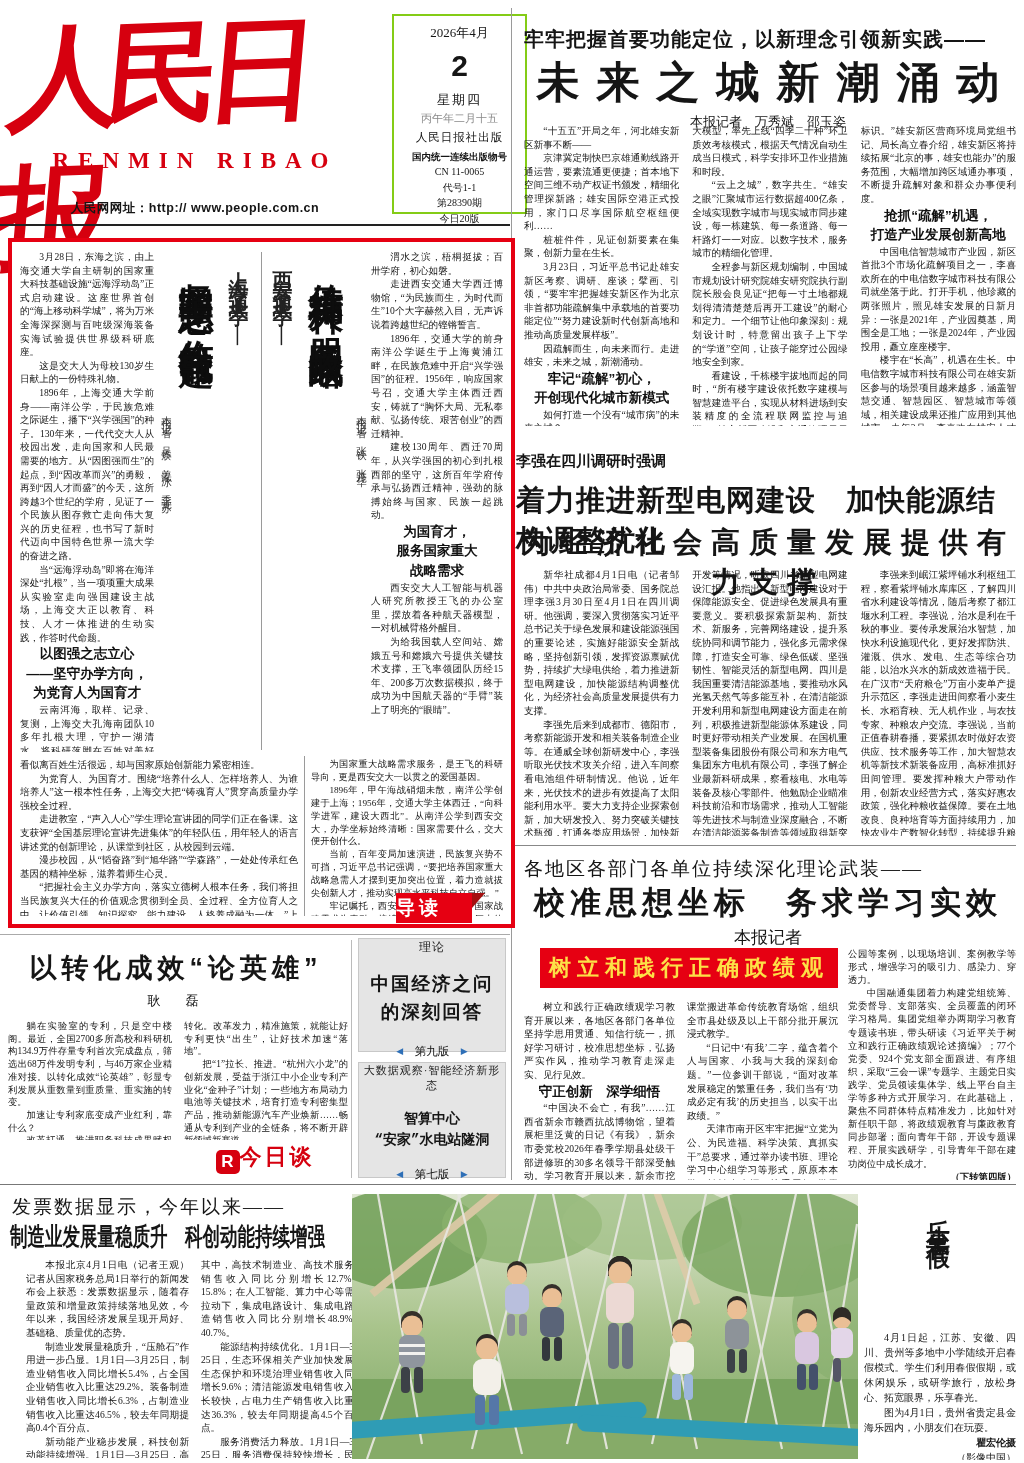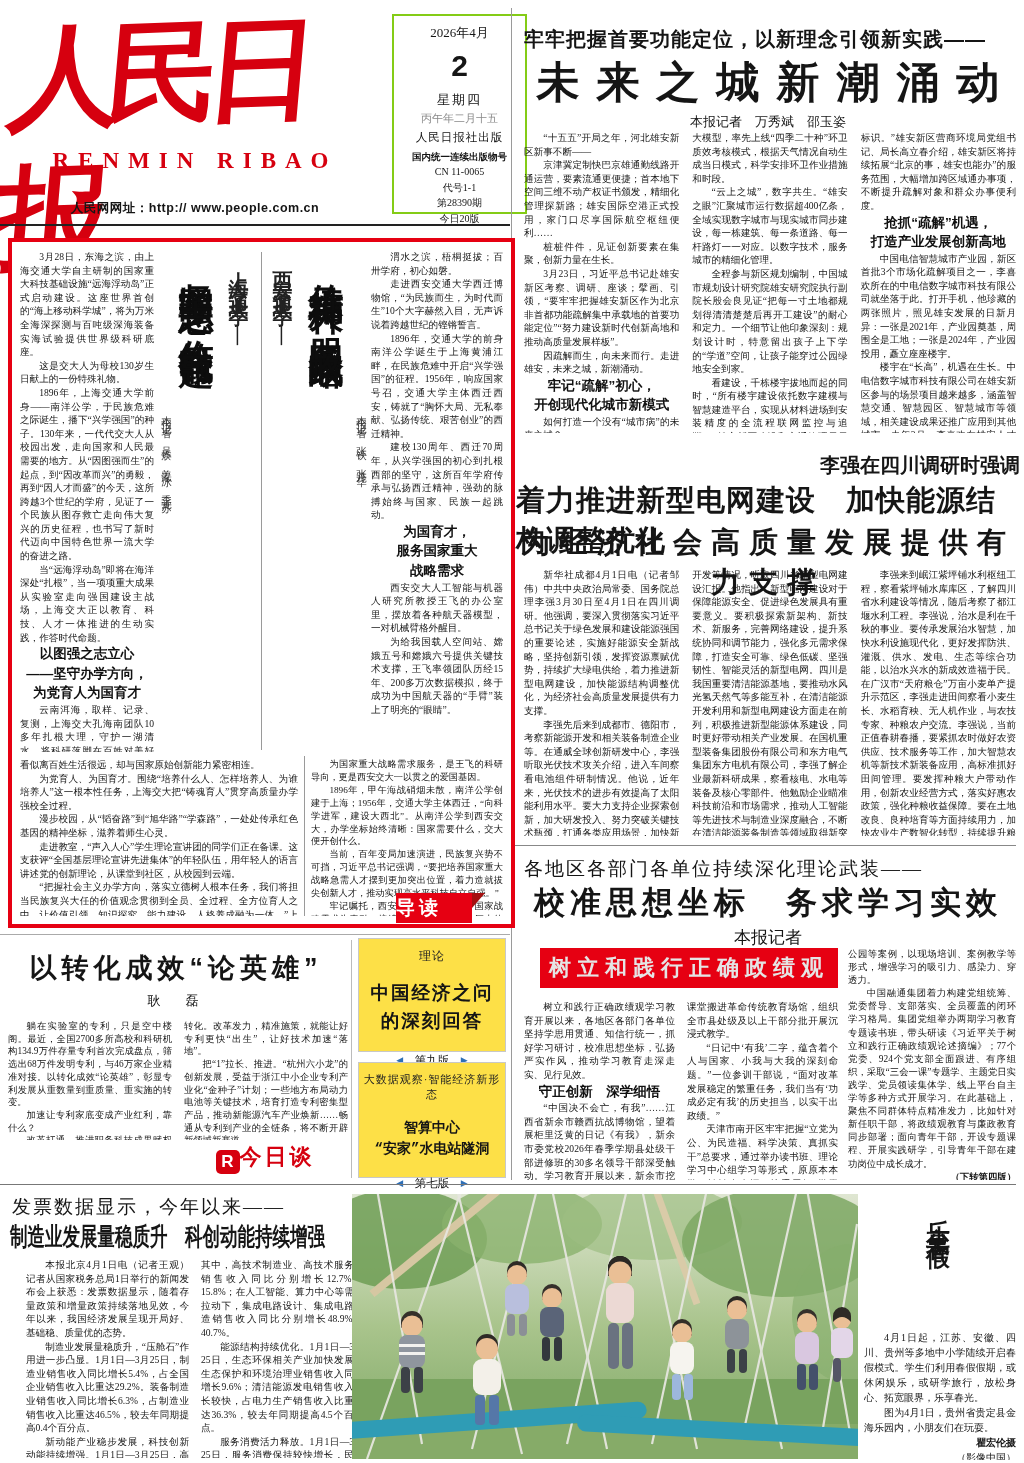--- a/index.html
+++ b/index.html
@@ -57,46 +57,46 @@
                font-family:"Liberation Sans",sans-serif; letter-spacing:1px; }
   .fc-head { left:516px; top:54px; width:504px; text-align:center; font-weight:bold;
              font-size:43px; letter-spacing:17px; text-indent:17px;
              font-family:"Liberation Sans",sans-serif; }
   .fc-byline { left:516px; top:113px; width:504px; text-align:center; font-size:13px; }
   .col3 { display:flex; gap:13px; }
   .col3 > div, .col2 > div { flex:1; }
   .col2 { display:flex; gap:12px; }
 
   
-  .lq-kicker { left:516px; top:452px; width:504px; text-align:right; font-weight:bold;
-               font-size:20px; font-family:"Liberation Sans",sans-serif; }
+  .lq-kicker { left:516px; top:452px; width:504px; text-align:left; font-weight:bold;
+               font-size:15px; font-family:"Liberation Sans",sans-serif; }
   .lq-h1 { left:516px; top:481px; width:504px; text-align:left; font-weight:bold;
            font-size:29px; letter-spacing:1px; }
   .lq-h2 { left:516px; top:523px; width:504px; text-align:center; font-weight:bold;
            font-size:29px; letter-spacing:9px; }
 
   
   .st-kicker { left:524px; top:856px; width:492px; font-size:19px; letter-spacing:2px; }
   .st-head { left:516px; top:882px; width:504px; text-align:center; font-weight:bold;
              font-size:31px; letter-spacing:5px; font-family:"Liberation Sans",sans-serif; }
   .st-byline { left:516px; top:926px; width:504px; text-align:center; font-size:17px; }
   .st-banner { left:540px; top:948px; width:298px; height:40px; background:#e60012;
-               color:#e5e5e5; font-weight:bold; font-size:22px; letter-spacing:6px;
+               color:#fde047; font-weight:bold; font-size:22px; letter-spacing:6px;
                text-align:center; line-height:40px;
                font-family:"Liberation Sans",sans-serif; }
 
   
   .dd-label { left:396px; top:893px; width:76px; height:30px; background:#e60012;
               color:#fff; font-weight:bold; font-size:19px; letter-spacing:4px;
               line-height:30px; font-family:Liberation Sans, sans-serif; }
   .dd-fold { left:472px; top:893px; width:0; height:0;
              border-top:15px solid #a50f0f; border-right:13px solid transparent;
              border-bottom:15px solid transparent; border-left:0; }
-  .dd-box { width:148px; background:#fde047; border:1px solid #c8c8c8; text-align:center;
-            padding-top:9px; }
+  .dd-box { width:148px; background:#e5e5e5; border:1px solid #c8c8c8; text-align:center;
+            }
   .dd-tag { font-size:12px; letter-spacing:1px; color:#222; }
   .dd-title { font-weight:bold; font-size:18.5px; letter-spacing:2px; line-height:1.5;
               white-space:pre-line; font-family:Liberation Mono, monospace; margin:16px 0; }
   .dd-nav { font-size:11.5px; margin-top:3px; }
   .dd-arrow { color:#2e6fb7; font-size:9px; vertical-align:1px; }
 
   
   .jrt-head { left:0px; top:950px; width:352px; text-align:center; font-weight:bold;
               font-size:27px; letter-spacing:5px; font-family:"Liberation Sans",sans-serif; }
   .jrt-author { left:0px; top:992px; width:352px; text-align:center; font-size:13px;
@@ -140,21 +140,21 @@
   <div class="db-sm">第28390期</div>
   <div class="db-sm">今日20版</div>
 </div>
 
 <div class="abs hrule" style="left:0;top:224px;width:510px;height:2px;"></div>
 <div class="abs vline" style="left:511px;top:8px;height:1172px;"></div>
 
 <div class="abs fc-kicker">牢牢把握首要功能定位，以新理念引领新实践——</div>
 <div class="abs fc-head">未来之城新潮涌动</div>
 <div class="abs fc-byline">本报记者　万秀斌　邵玉姿</div>
-<div class="abs col3" style="left:524px;top:131px;width:492px;height:302px;">
+<div class="abs col3" style="left:524px;top:124px;width:492px;height:302px;">
   <div class="btxt">
       <p class="para">“十五五”开局之年，河北雄安新区新事不断——</p>
       <p class="para">京津冀定制快巴京雄通勤线路开通运营，要素流通更便捷；首本地下空间三维不动产权证书颁发，精细化管理探新路；雄安国际空港正式投用，家门口尽享国际航空枢纽便利……</p>
       <p class="para">桩桩件件，见证创新要素在集聚，创新力量在生长。</p>
       <p class="para">3月23日，习近平总书记赴雄安新区考察、调研、座谈；擘画、引领，“要牢牢把握雄安新区作为北京非首都功能疏解集中承载地的首要功能定位”“努力建设新时代创新高地和推动高质量发展样板”。</p>
       <p class="para">因疏解而生，向未来而行。走进雄安，未来之城，新潮涌动。</p>
       <p class="sub">牢记“疏解”初心，
 开创现代化城市新模式</p>
       <p class="para">如何打造一个没有“城市病”的未来之城？</p>
     </div>
@@ -215,22 +215,22 @@
       <p class="para">建校130周年、西迁70周年，从兴学强国的初心到扎根西部的坚守，这所百年学府传承与弘扬西迁精神，强劲的脉搏始终与国家、民族一起跳动。</p>
       <p class="sub">为国育才，
 服务国家重大
 战略需求</p>
       <p class="para">西安交大人工智能与机器人研究所教授王飞的办公室里，摆放着各种航天器模型，一对机械臂格外醒目。</p>
       <p class="para">为给我国载人空间站、嫦娥五号和嫦娥六号提供关键技术支撑，王飞率领团队历经15年、200多万次数据模拟，终于成功为中国航天器的“手臂”装上了明亮的“眼睛”。</p>
     </div>
   <div class="abs btxt" style="left:8px;top:516px;width:278px;height:158px;">
       <p class="cont">看似离百姓生活很远，却与国家原始创新能力紧密相连。</p>
       <p class="para">为党育人、为国育才。围绕“培养什么人、怎样培养人、为谁培养人”这一根本性任务，上海交大把“铸魂育人”贯穿高质量办学强校全过程。</p>
+      <p class="para">走进教室，“声入人心”学生理论宣讲团的同学们正在备课。这支获评“全国基层理论宣讲先进集体”的年轻队伍，用年轻人的语言讲述党的创新理论，从课堂到社区，从校园到云端。</p>
       <p class="para">漫步校园，从“韬奋路”到“旭华路”“学森路”，一处处传承红色基因的精神坐标，滋养着师生心灵。</p>
-      <p class="para">走进教室，“声入人心”学生理论宣讲团的同学们正在备课。这支获评“全国基层理论宣讲先进集体”的年轻队伍，用年轻人的语言讲述党的创新理论，从课堂到社区，从校园到云端。</p>
       <p class="para">“把握社会主义办学方向，落实立德树人根本任务，我们将担当民族复兴大任的价值观念贯彻到全员、全过程、全方位育人之中，让价值引领、知识探究、能力建设、人格养成融为一体。”上海交大党委书记杨振斌深感肩上重责。（下转第六版）</p>
     </div>
   <div class="abs vline" style="left:292px;top:514px;height:160px;"></div>
   <div class="abs btxt" style="left:299px;top:516px;width:192px;height:158px;font-size:9.2px;line-height:12.9px;">
       <p class="para">为国家重大战略需求服务，是王飞的科研导向，更是西安交大一以贯之的爱国基因。</p>
       <p class="para">1896年，甲午海战硝烟未散，南洋公学创建于上海；1956年，交通大学主体西迁，“向科学进军，建设大西北”。从南洋公学到西安交大，办学坐标始终清晰：国家需要什么，交大便开创什么。</p>
       <p class="para">当前，百年变局加速演进，民族复兴势不可挡，习近平总书记强调，“要把培养国家重大战略急需人才摆到更加突出位置，着力造就拔尖创新人才，推动实现高水平科技自立自强。”</p>
       <p class="para">牢记嘱托，西安交大以科技发展、国家战略需求为牵引，接续攻坚、为国铸剑，历史使命在新时代丰富延展——</p>
     </div>
 </div>

